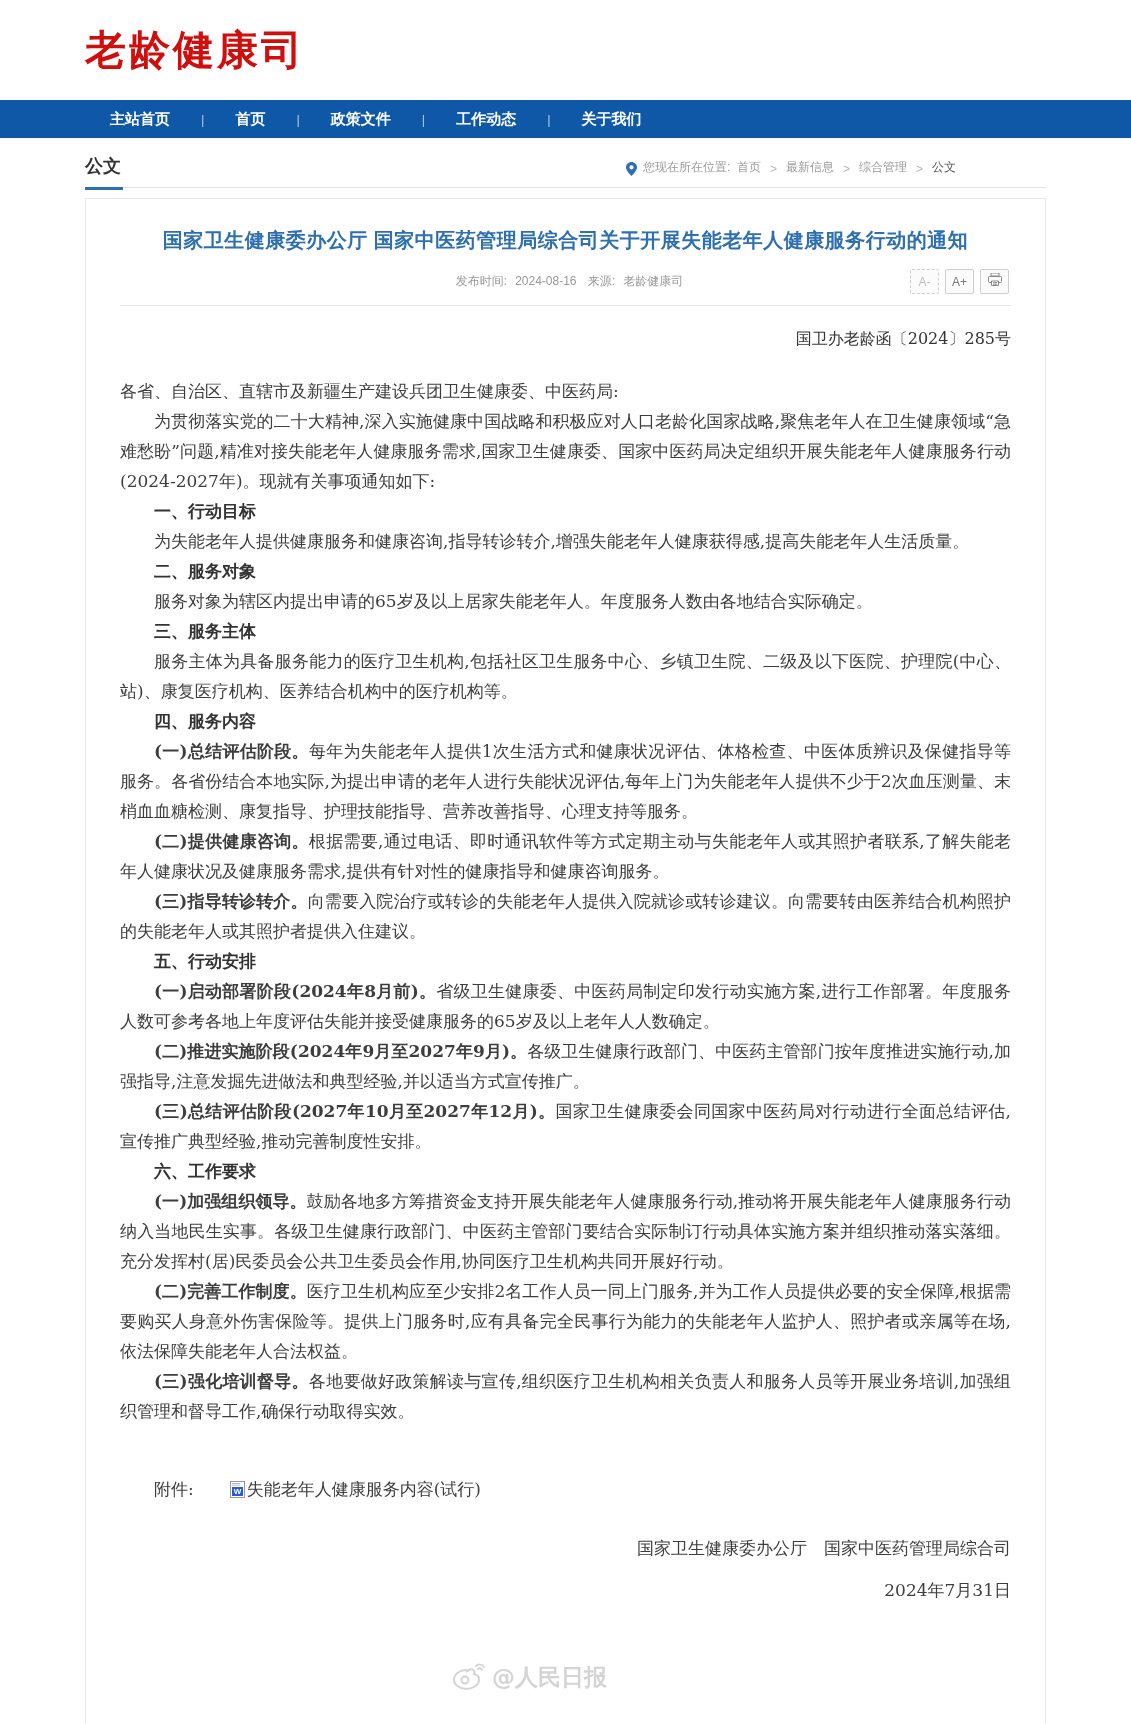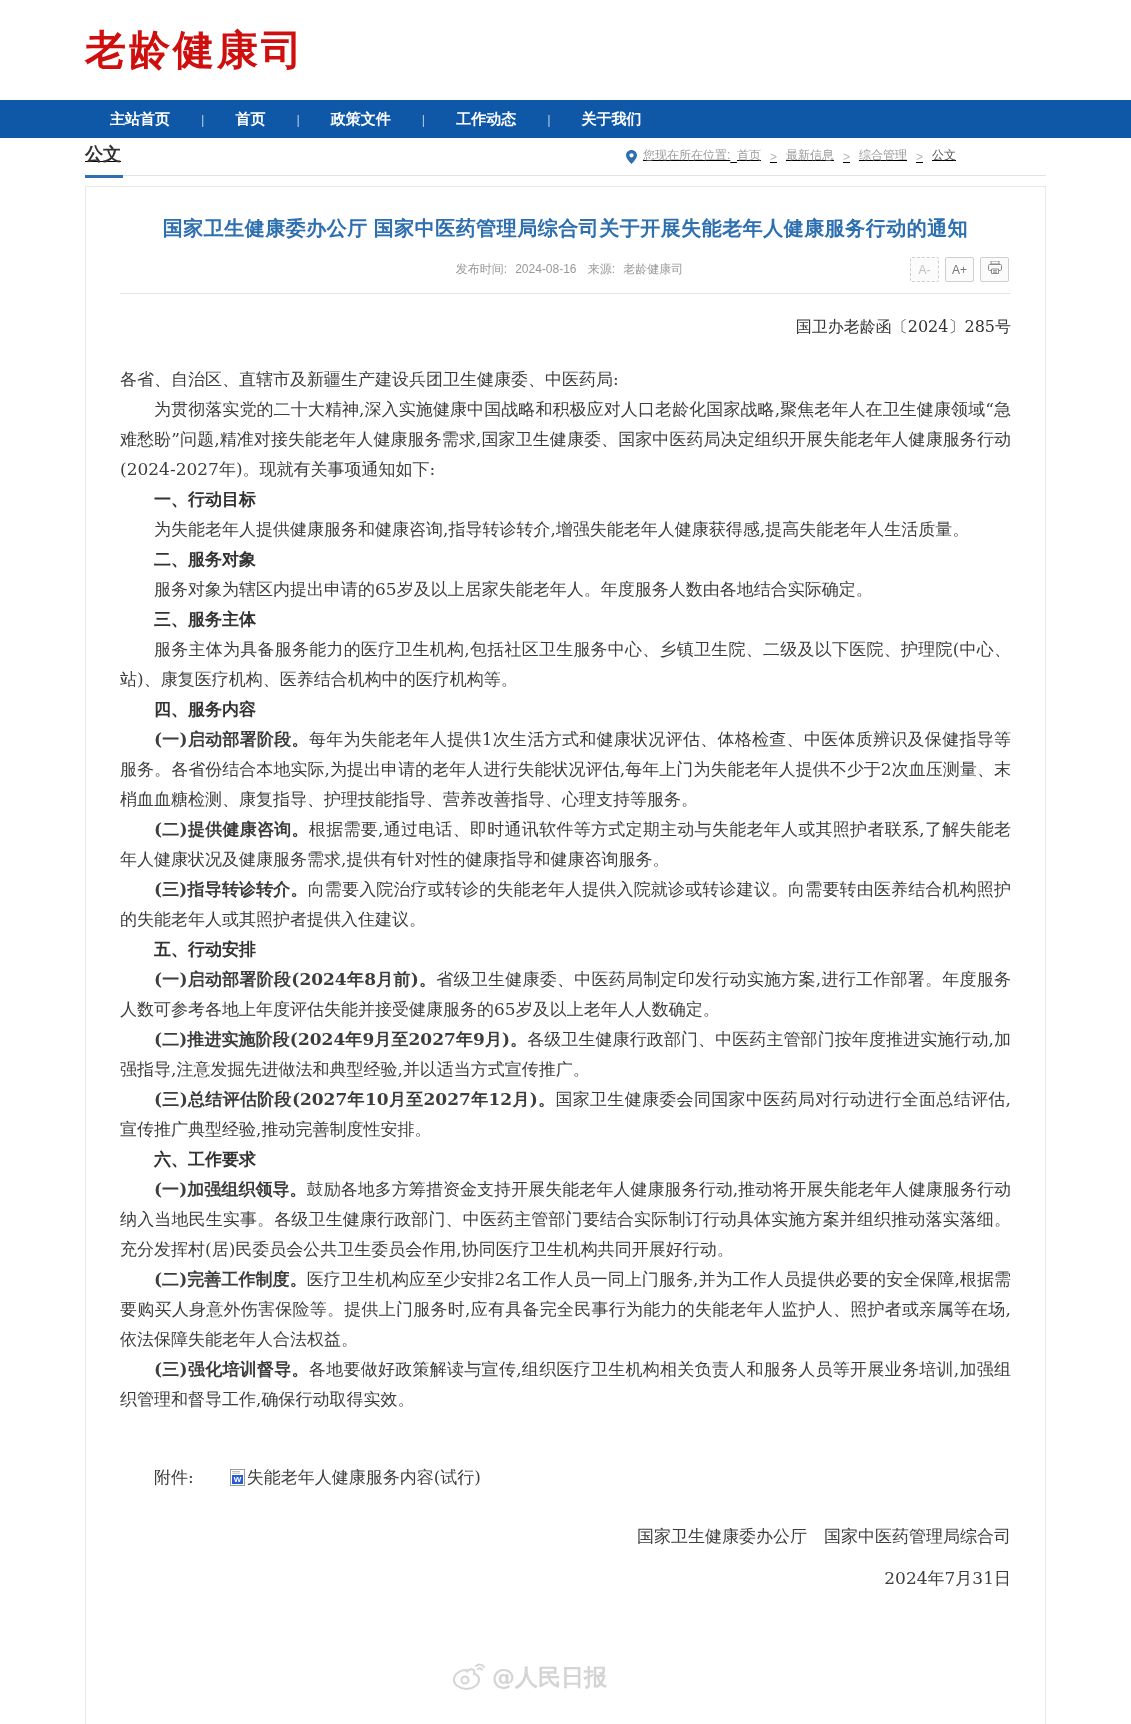--- a/index.html
+++ b/index.html
@@ -14,21 +14,21 @@
   .logo{font-size:41px;font-weight:bold;color:#cf0e0e;letter-spacing:3px;
         font-family:"DejaVu Sans","Liberation Sans",sans-serif;}
 
   
   .navbar{background:#0f58a8;height:38px;display:flex;align-items:center;padding-left:110px;}
   .nav-item{color:#ffffff;font-size:15px;font-weight:bold;cursor:pointer;white-space:nowrap;}
   .nav-sep{color:rgba(255,255,255,0.65);font-size:13px;margin:0 31px;font-weight:normal;}
 
   
   .section-bar{margin:0 85px;display:flex;justify-content:space-between;align-items:flex-end;
-               border-bottom:1px solid #e3e3e3;padding:4px 0 9px;position:relative;text-decoration:underline;}
+               border-bottom:1px solid #e3e3e3;padding:16px 0 9px;position:relative;}
   .section-title{font-size:18px;font-weight:bold;color:#333;position:relative;}
   .section-title .accent{position:absolute;left:0;bottom:-12px;width:38px;height:3px;background:#2e6fb0;}
   .breadcrumb{display:flex;align-items:flex-end;font-size:12px;color:#9a9a9a;padding-bottom:2px;margin-right:90px;}
   .breadcrumb .pin{margin-right:6px;display:inline-flex;}
   .crumb{color:#9a9a9a;cursor:pointer;}
   .crumb-sep{margin:0 9px;color:#b5b5b5;}
   .crumb.current{color:#555;cursor:default;}
 
   
   .content-box{margin:10px 85px 0;border:1px solid #e8e8e8;padding:26px 34px 80px;box-sizing:border-box;
@@ -142,21 +142,21 @@
     <div class="doc-body">
       <p class="salutation">各省、自治区、直辖市及新疆生产建设兵团卫生健康委、中医药局:</p>
       <p>为贯彻落实党的二十大精神,深入实施健康中国战略和积极应对人口老龄化国家战略,聚焦老年人在卫生健康领域“急难愁盼”问题,精准对接失能老年人健康服务需求,国家卫生健康委、国家中医药局决定组织开展失能老年人健康服务行动(2024-2027年)。现就有关事项通知如下:</p>
       <p class="sec-heading">一、行动目标</p>
       <p>为失能老年人提供健康服务和健康咨询,指导转诊转介,增强失能老年人健康获得感,提高失能老年人生活质量。</p>
       <p class="sec-heading">二、服务对象</p>
       <p>服务对象为辖区内提出申请的65岁及以上居家失能老年人。年度服务人数由各地结合实际确定。</p>
       <p class="sec-heading">三、服务主体</p>
       <p>服务主体为具备服务能力的医疗卫生机构,包括社区卫生服务中心、乡镇卫生院、二级及以下医院、护理院(中心、站)、康复医疗机构、医养结合机构中的医疗机构等。</p>
       <p class="sec-heading">四、服务内容</p>
-      <p><span class="lead">(一)启动部署阶段。</span><span>每年为失能老年人提供1次生活方式和健康状况评估、体格检查、中医体质辨识及保健指导等服务。各省份结合本地实际,为提出申请的老年人进行失能状况评估,每年上门为失能老年人提供不少于2次血压测量、末梢血血糖检测、康复指导、护理技能指导、营养改善指导、心理支持等服务。</span></p>
+      <p><span class="lead">(一)总结评估阶段。</span><span>每年为失能老年人提供1次生活方式和健康状况评估、体格检查、中医体质辨识及保健指导等服务。各省份结合本地实际,为提出申请的老年人进行失能状况评估,每年上门为失能老年人提供不少于2次血压测量、末梢血血糖检测、康复指导、护理技能指导、营养改善指导、心理支持等服务。</span></p>
       <p><span class="lead">(二)提供健康咨询。</span><span>根据需要,通过电话、即时通讯软件等方式定期主动与失能老年人或其照护者联系,了解失能老年人健康状况及健康服务需求,提供有针对性的健康指导和健康咨询服务。</span></p>
       <p><span class="lead">(三)指导转诊转介。</span><span>向需要入院治疗或转诊的失能老年人提供入院就诊或转诊建议。向需要转由医养结合机构照护的失能老年人或其照护者提供入住建议。</span></p>
       <p class="sec-heading">五、行动安排</p>
       <p><span class="lead">(一)启动部署阶段(2024年8月前)。</span><span>省级卫生健康委、中医药局制定印发行动实施方案,进行工作部署。年度服务人数可参考各地上年度评估失能并接受健康服务的65岁及以上老年人人数确定。</span></p>
       <p><span class="lead">(二)推进实施阶段(2024年9月至2027年9月)。</span><span>各级卫生健康行政部门、中医药主管部门按年度推进实施行动,加强指导,注意发掘先进做法和典型经验,并以适当方式宣传推广。</span></p>
       <p><span class="lead">(三)总结评估阶段(2027年10月至2027年12月)。</span><span>国家卫生健康委会同国家中医药局对行动进行全面总结评估,宣传推广典型经验,推动完善制度性安排。</span></p>
       <p class="sec-heading">六、工作要求</p>
       <p><span class="lead">(一)加强组织领导。</span><span>鼓励各地多方筹措资金支持开展失能老年人健康服务行动,推动将开展失能老年人健康服务行动纳入当地民生实事。各级卫生健康行政部门、中医药主管部门要结合实际制订行动具体实施方案并组织推动落实落细。充分发挥村(居)民委员会公共卫生委员会作用,协同医疗卫生机构共同开展好行动。</span></p>
       <p><span class="lead">(二)完善工作制度。</span><span>医疗卫生机构应至少安排2名工作人员一同上门服务,并为工作人员提供必要的安全保障,根据需要购买人身意外伤害保险等。提供上门服务时,应有具备完全民事行为能力的失能老年人监护人、照护者或亲属等在场,依法保障失能老年人合法权益。</span></p>
       <p><span class="lead">(三)强化培训督导。</span><span>各地要做好政策解读与宣传,组织医疗卫生机构相关负责人和服务人员等开展业务培训,加强组织管理和督导工作,确保行动取得实效。</span></p>

